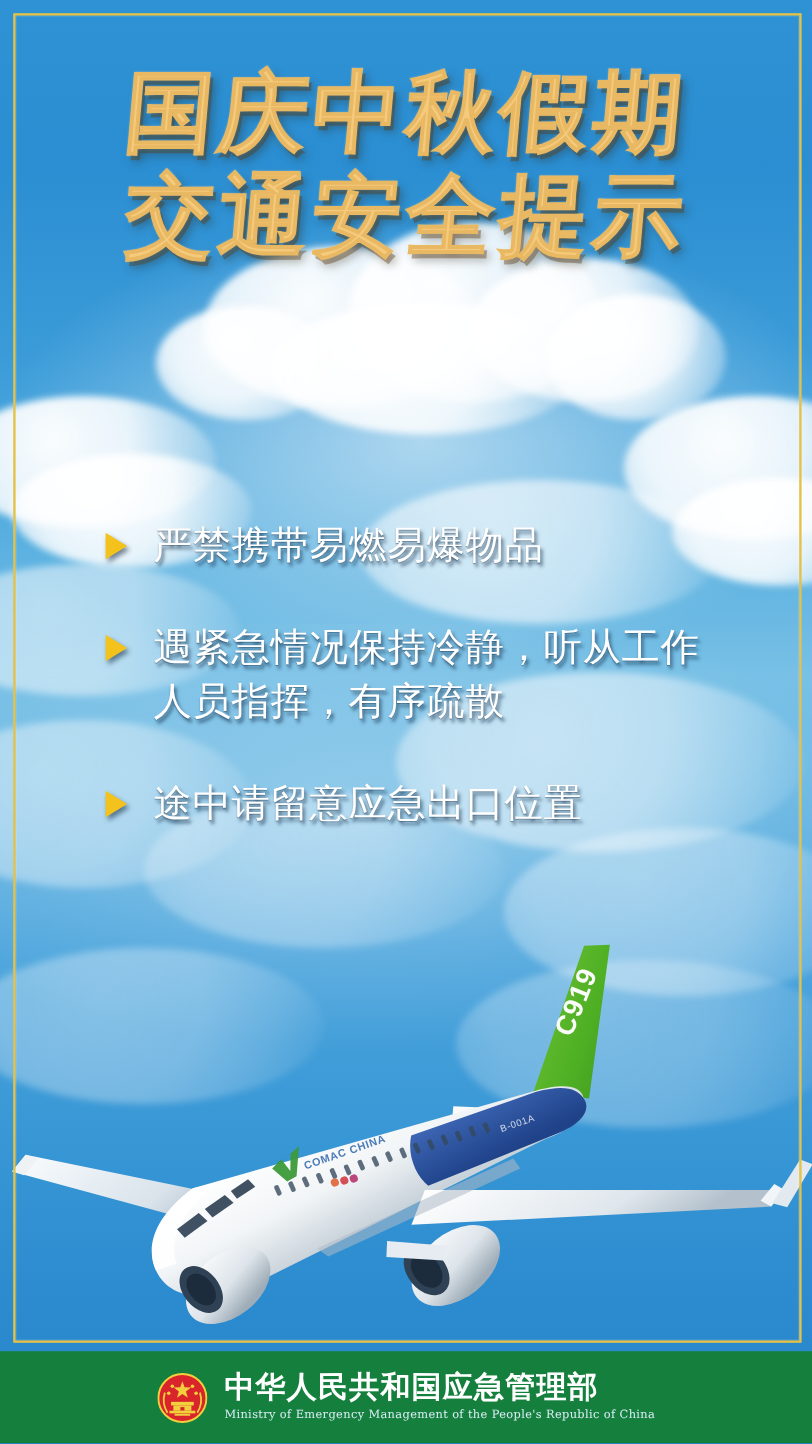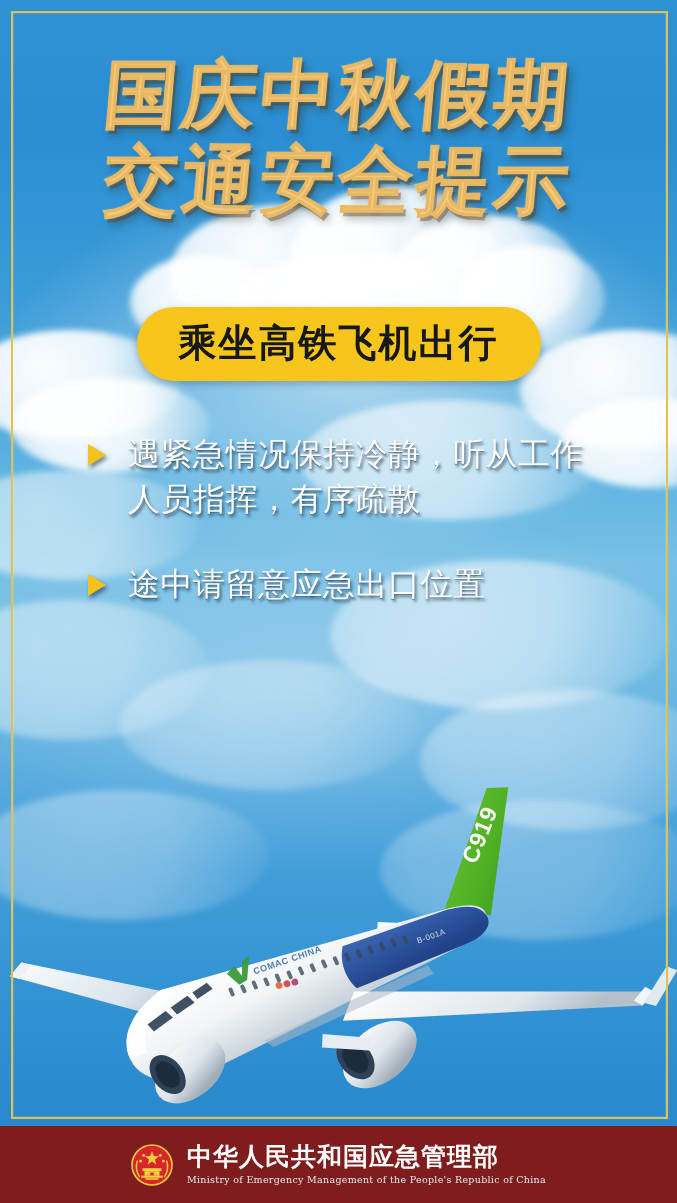--- a/index.html
+++ b/index.html
@@ -175,21 +175,21 @@
     position:absolute;
     left:0;top:0;width:677px;height:1126px;
     z-index:4;
     pointer-events:none;
   }
 
   
   .footer{
     position:absolute;
     left:0;right:0;bottom:0;height:77px;
-    background:#7f1d1d;
+    background:#15803d;
     display:flex;
     align-items:center;
     justify-content:center;
     z-index:7;
   }
   .footer-inner{
     display:flex;
     align-items:center;
     gap:14px;
   }
@@ -358,25 +358,26 @@
     </svg>
   </div>
 
   <div class="frame"></div>
 
   <div class="title-wrap">
     <div class="title-line l1">国庆中秋假期</div>
     <div class="title-line l2">交通安全提示</div>
   </div>
 
-  <div class="pill-wrap">
-    <span class="pill">乘坐高铁飞机出行</span>
-  </div>
 
   <div class="bullets">
+    <div class="bullet">
+      <span class="bullet-marker"></span>
+      <span class="bullet-text">严禁携带易燃易爆物品</span>
+    </div>
     <div class="bullet">
       <span class="bullet-marker"></span>
       <span class="bullet-text">遇紧急情况保持冷静，听从工作人员指挥，有序疏散</span>
     </div>
     <div class="bullet">
       <span class="bullet-marker"></span>
       <span class="bullet-text">途中请留意应急出口位置</span>
     </div>
   </div>
 

